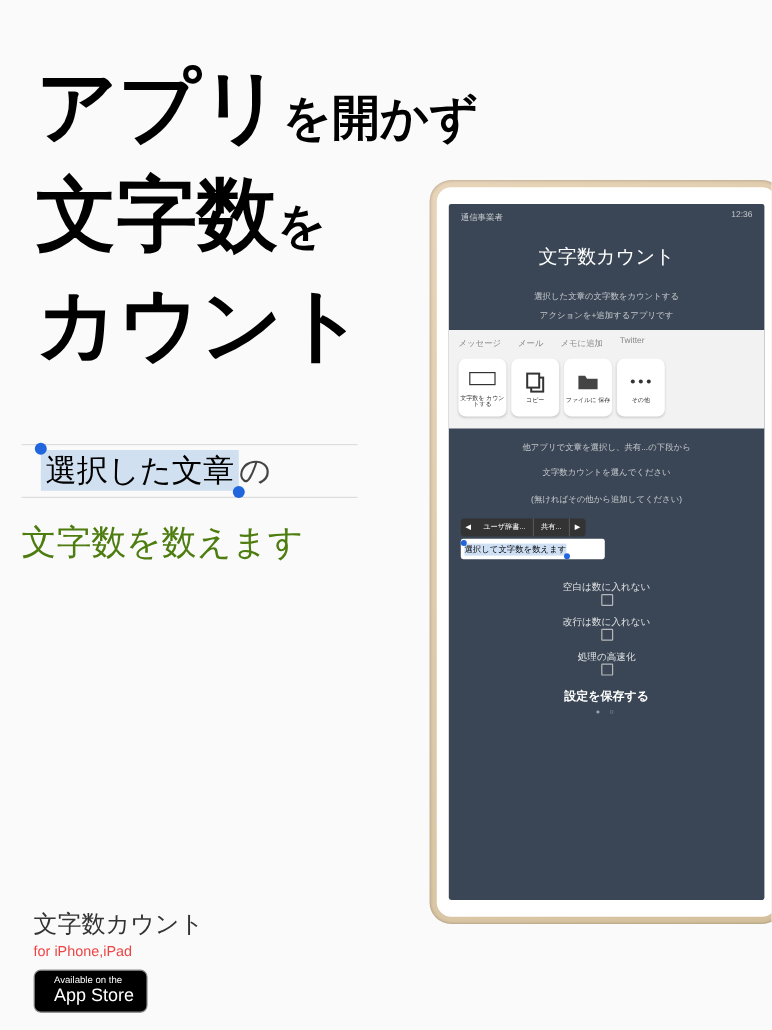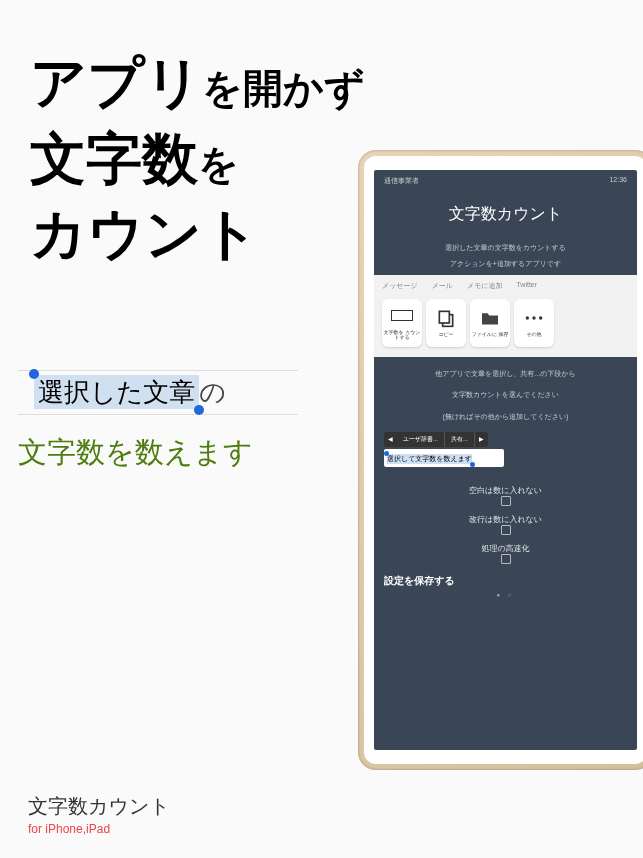--- a/index.html
+++ b/index.html
@@ -12,21 +12,21 @@
   overflow: hidden;
 }
 .headline {
   position: absolute;
   top: 45px;
   left: 30px;
   font-weight: 800;
   color: #000;
   line-height: 1.35;
 }
-.headline .big { font-size: 56px; font-weight: 700; }
+.headline .big { font-size: 67px; font-weight: 700; }
 .headline .med { font-size: 40px; font-weight: 600; }
 .selection-demo {
   position: absolute;
   top: 370px;
   left: 18px;
   width: 280px;
 }
 .sel-line1 { font-size: 26px; color: #555; padding: 4px 16px; border-top: 1px solid #ddd; border-bottom: 1px solid #ddd; }
 .sel-text {
   background: #d0e0f0;
@@ -123,21 +123,21 @@
   position: absolute;
   width: 5px; height: 5px;
   background: #2266dd;
   border-radius: 50%;
 }
 .input-demo-text::before { top: -3px; left: -3px; }
 .input-demo-text::after { bottom: -3px; right: -3px; }
 .options { margin-top: 18px; }
 .option-row { display: flex; justify-content: space-between; align-items: center; font-size: 8px; opacity: 0.85; margin-bottom: 8px; flex-direction: column; }
 .checkbox { width: 10px; height: 10px; border: 1px solid #ccc; border-radius: 1px; }
-.save-btn { font-size: 10px; font-weight: 600; margin-top: 10px; }
+.save-btn { text-align: center; font-size: 10px; font-weight: 600; margin-top: 10px; }
 .dots { text-align: center; font-size: 6px; letter-spacing: 3px; opacity: 0.5; margin-top: 4px; }
 
 .footer {
   position: absolute;
   bottom: 14px;
   left: 28px;
 }
 .footer-title { font-size: 20px; color: #333; font-weight: 400; }
 .footer-sub { font-size: 12px; color: #ef4444; margin-top: 2px; margin-bottom: 8px; }
 .appstore-badge {
@@ -259,13 +259,20 @@
       </div>
       <div class="save-btn">設定を保存する</div>
       <div class="dots">● ○</div>
     </div>
   </div>
 </div>
 
 <div class="footer">
   <div class="footer-title">文字数カウント</div>
   <div class="footer-sub">for iPhone,iPad</div>
+  <div class="appstore-badge">
+    <span class="apple"></span>
+    <div>
+      <div class="txt1">Available on the</div>
+      <div class="txt2">App Store</div>
+    </div>
+  </div>
 </div>
 
 </body></html>

